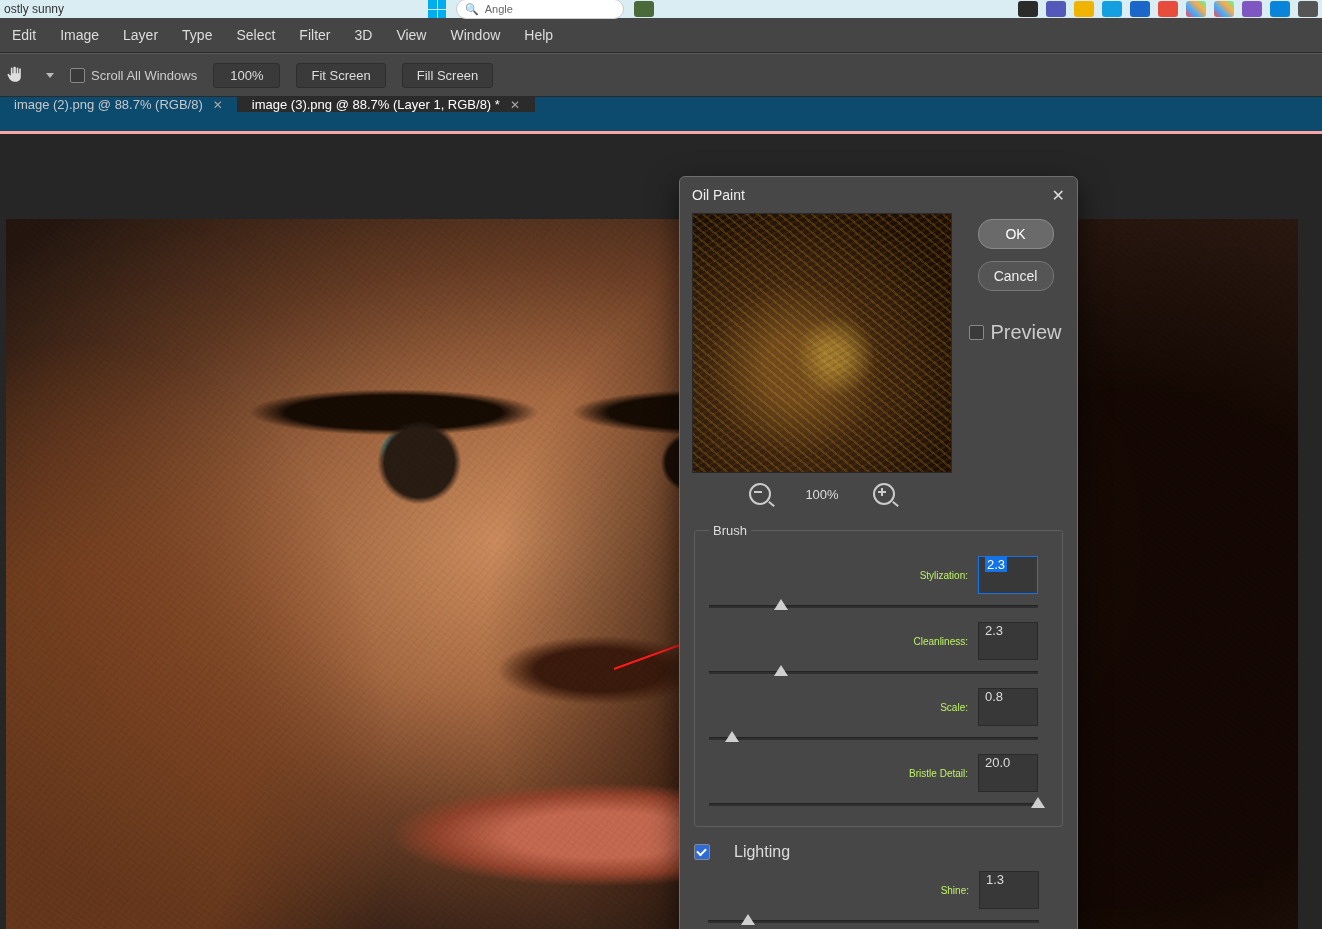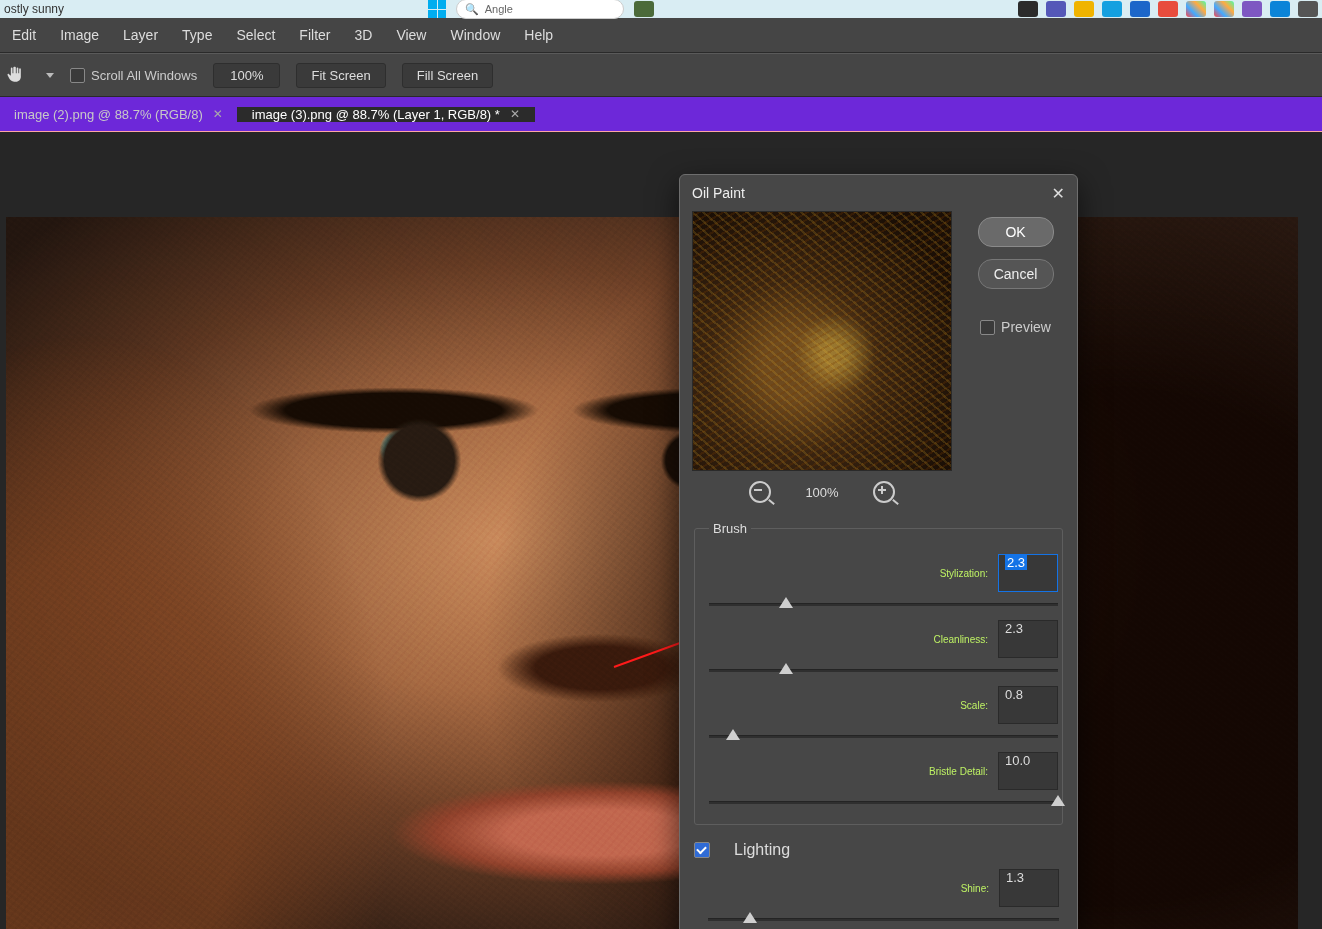--- a/index.html
+++ b/index.html
@@ -33,21 +33,21 @@
 .menubar span{cursor:default}
 
 .optbar{height:42px;background:#454545;border-top:1px solid #5a5a5a;border-bottom:1px solid #2a2a2a;display:flex;align-items:center;gap:16px;padding-left:4px}
 .hand-icon{width:22px;height:22px;display:flex;align-items:center;justify-content:center}
 .opt-btn{background:#3a3a3a;border:1px solid #2e2e2e;border-radius:3px;padding:4px 14px;color:#ddd;font-size:13px}
 .zoom-box{background:#3a3a3a;border:1px solid #2e2e2e;border-radius:3px;padding:4px 16px;color:#ddd;font-size:13px}
 .chk{display:flex;align-items:center;gap:6px;color:#ccc}
 .chk .box{width:13px;height:13px;border:1px solid #888;border-radius:2px;background:#3a3a3a}
 .chev-down{width:0;height:0;border-left:4px solid transparent;border-right:4px solid transparent;border-top:5px solid #bbb;margin-left:4px}
 
-.doctabs{height:34px;background:#6d28d9;display:flex;align-items:center;border-bottom:1px solid #fca5a5}
+.doctabs{height:34px;background:#0c4a6e;display:flex;align-items:flex-start;border-bottom:3px solid #fca5a5}
 .doctab{display:flex;align-items:center;padding:0 14px;gap:10px;color:#c8c8c8;font-size:13px;border-right:1px solid #2a2a2a}
 .doctab.active{background:#2b2b2b;color:#fff}
 .doctab .x{color:#aaa;font-size:12px}
 
 .workspace{position:relative;height:calc(929px - 18px - 34px - 42px - 34px);background:#262626}
 .canvas{position:absolute;left:6px;top:85px;right:24px;bottom:0;background:radial-gradient(ellipse 60% 70% at 38% 45%, #c98a5c 0%, #a66a43 30%, #6b3f26 55%, #2e1d14 85%);overflow:hidden}
 
 .canvas::before{content:"";position:absolute;inset:0;background:
   radial-gradient(circle at 32% 34%, #2a2018 0 3.5%, transparent 4.2%),           
   radial-gradient(circle at 30.5% 32.5%, #6aa29a 0 1.5%, transparent 2%),          
@@ -82,23 +82,23 @@
 .zoom-row{display:flex;align-items:center;gap:34px;margin-top:10px;color:#ddd}
 .zoom-row .zicon{width:18px;height:18px;border:2px solid #ccc;border-radius:50%;position:relative}
 .zoom-row .zicon::after{content:"";position:absolute;width:7px;height:2px;background:#ccc;right:-6px;bottom:-2px;transform:rotate(40deg)}
 .zoom-row .zicon.minus::before{content:"";position:absolute;left:3px;top:6px;width:8px;height:2px;background:#ccc}
 .zoom-row .zicon.plus::before{content:"";position:absolute;left:3px;top:6px;width:8px;height:2px;background:#ccc;box-shadow:0 0 0 #ccc}
 .zoom-row .zicon.plus .v{position:absolute;left:6px;top:3px;width:2px;height:8px;background:#ccc}
 .btn-col{flex:1;display:flex;flex-direction:column;gap:12px;align-items:center;padding-top:6px}
 .ps-btn{width:74px;height:28px;border-radius:14px;display:flex;align-items:center;justify-content:center;font-size:14px}
 .ps-btn.ok{background:#6a6a6a;border:1px solid #8a8a8a;color:#fff}
 .ps-btn.cancel{background:#555;border:1px solid #777;color:#eee}
-.btn-col .chk{margin-top:18px;font-size:14px}
-
-.section{margin:10px 14px 10px 14px;padding:10px 4px 14px 14px}
+.btn-col .chk{margin-top:18px;font-size:20px}
+
+.section{margin:10px 14px 10px 14px;padding:10px 24px 14px 14px}
 fieldset.section{border:1px solid #5e5e5e;border-radius:3px}
 fieldset.section legend{padding:0 4px;color:#ddd;font-size:13px}
 .row{display:flex;align-items:center;justify-content:flex-end;gap:10px;margin-top:8px}
 .row label{color:#bef264;font-size:10px}
 .num-input{width:60px;height:38px;background:#383838;border:1px solid #2a2a2a;color:#ddd;font-size:13px;padding:0 6px;box-sizing:border-box}
 .num-input.sel{background:#383838;border:1px solid #1473e6}
 .num-input.sel span{background:#1473e6;color:#fff;padding:0 2px}
 .slider{position:relative;height:16px;margin-top:4px}
 .slider .track{position:absolute;left:0;right:0;top:7px;height:2px;background:#2f2f2f;border-top:1px solid #242424}
 .slider .thumb{position:absolute;top:1px;width:0;height:0;border-left:7px solid transparent;border-right:7px solid transparent;border-bottom:11px solid #cfcfcf;transform:translateX(-7px)}
@@ -240,21 +240,21 @@
         <label>Scale:</label>
         <div class="num-input">0.8</div>
       </div>
       <div class="slider">
         <div class="track"></div>
           <div class="thumb" style="left:7%"></div>
       </div>
 
       <div class="row">
         <label>Bristle Detail:</label>
-        <div class="num-input">10.0</div>
+        <div class="num-input">20.0</div>
       </div>
       <div class="slider">
         <div class="track"></div>
           <div class="thumb" style="left:100%"></div>
       </div>
     </fieldset>
 
     <div class="lighting-head">
       <span class="box"></span>
       <span>Lighting</span>

